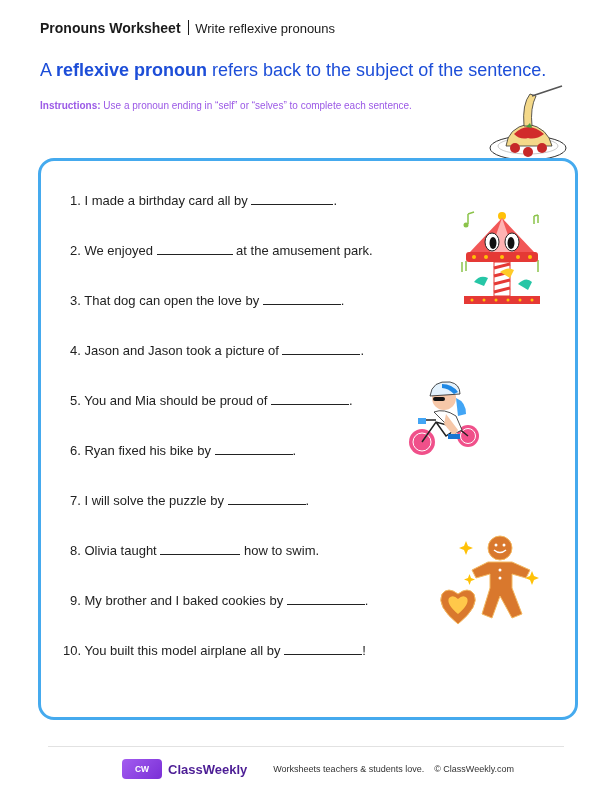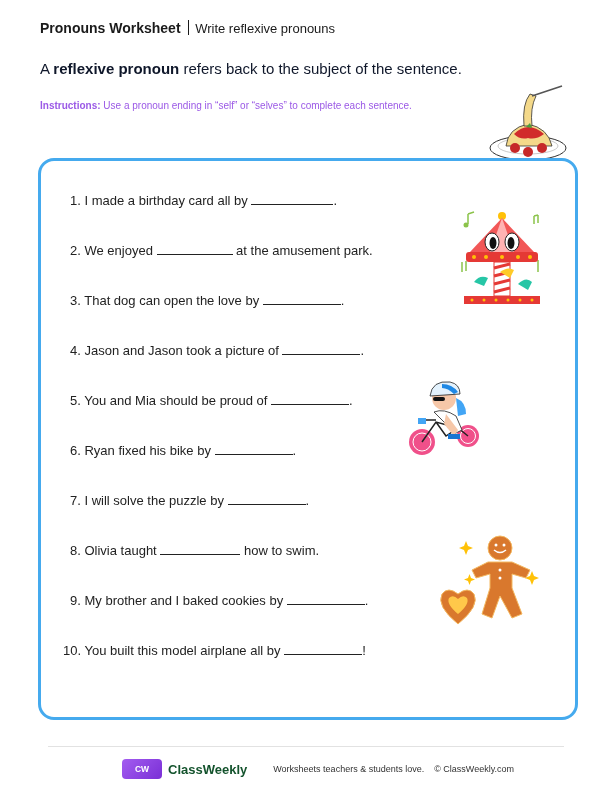--- a/index.html
+++ b/index.html
@@ -1,32 +1,32 @@
 <!DOCTYPE html>
 <html><head>
   <meta charset="utf-8">
   <style>
     html, body { margin:0; padding:0; background:#ffffff; }
     body { width:612px; height:792px; position:relative; overflow:hidden; font-family:"Liberation Sans", "DejaVu Sans", sans-serif; color:#222; }
     .header { position:absolute; left:40px; top:20px; font-size:14px; color:#1a1a1a; white-space:nowrap; }
     .header .title { font-weight:bold; }
     .header .sep { display:inline-block; width:1.6px; height:15px; background:#1a1a1a; margin:0 6px 0 7px; vertical-align:-2px; }
     .header .subtitle { font-size:13px; }
-    .definition { position:absolute; left:40px; top:60px; font-size:15px; color:#0f172a; }
+    .definition { position:absolute; left:40px; top:60px; font-size:18px; color:#1d4ed8; }
     .definition b { font-weight:bold; }
     .instructions { position:absolute; left:40px; top:97px; width:420px; font-size:10px; line-height:18px; color:#9b59e6; }
     .instructions b { font-weight:bold; }
     .box { position:absolute; left:38px; top:158px; width:534px; height:556px; border:3px solid #45aaee; border-radius:16px; background:#fff; }
     .q { position:absolute; left:70px; font-size:13px; color:#222; white-space:nowrap; }
     .q .blank { display:inline-block; border-bottom:1px solid #222; height:11px; vertical-align:baseline; }
     .art { position:absolute; }
     .footer-line { position:absolute; left:48px; top:746px; width:516px; height:1px; background:#e2e2e2; }
     .footer { position:absolute; left:122px; top:758px; height:22px; display:flex; align-items:center; }
     .logo-badge { width:40px; height:20px; border-radius:4px; background:linear-gradient(135deg,#a35cf0,#7a2fd6); color:#fff; font-size:8.5px; font-weight:bold; display:flex; align-items:center; justify-content:center; }
-    .logo-text { margin-left:6px; font-size:13px; font-weight:bold; color:#14532d; }
+    .logo-text { margin-left:6px; font-size:13px; font-weight:bold; color:#4c1d95; }
     .tagline { margin-left:26px; font-size:9px; color:#333; }
     .copyright { margin-left:10px; font-size:9px; color:#333; }
   </style>
 </head>
 <body>
 
 <div class="header">
   <span class="title">Pronouns Worksheet</span><span class="sep"></span><span class="subtitle">Write reflexive pronouns</span>
 </div>
 

